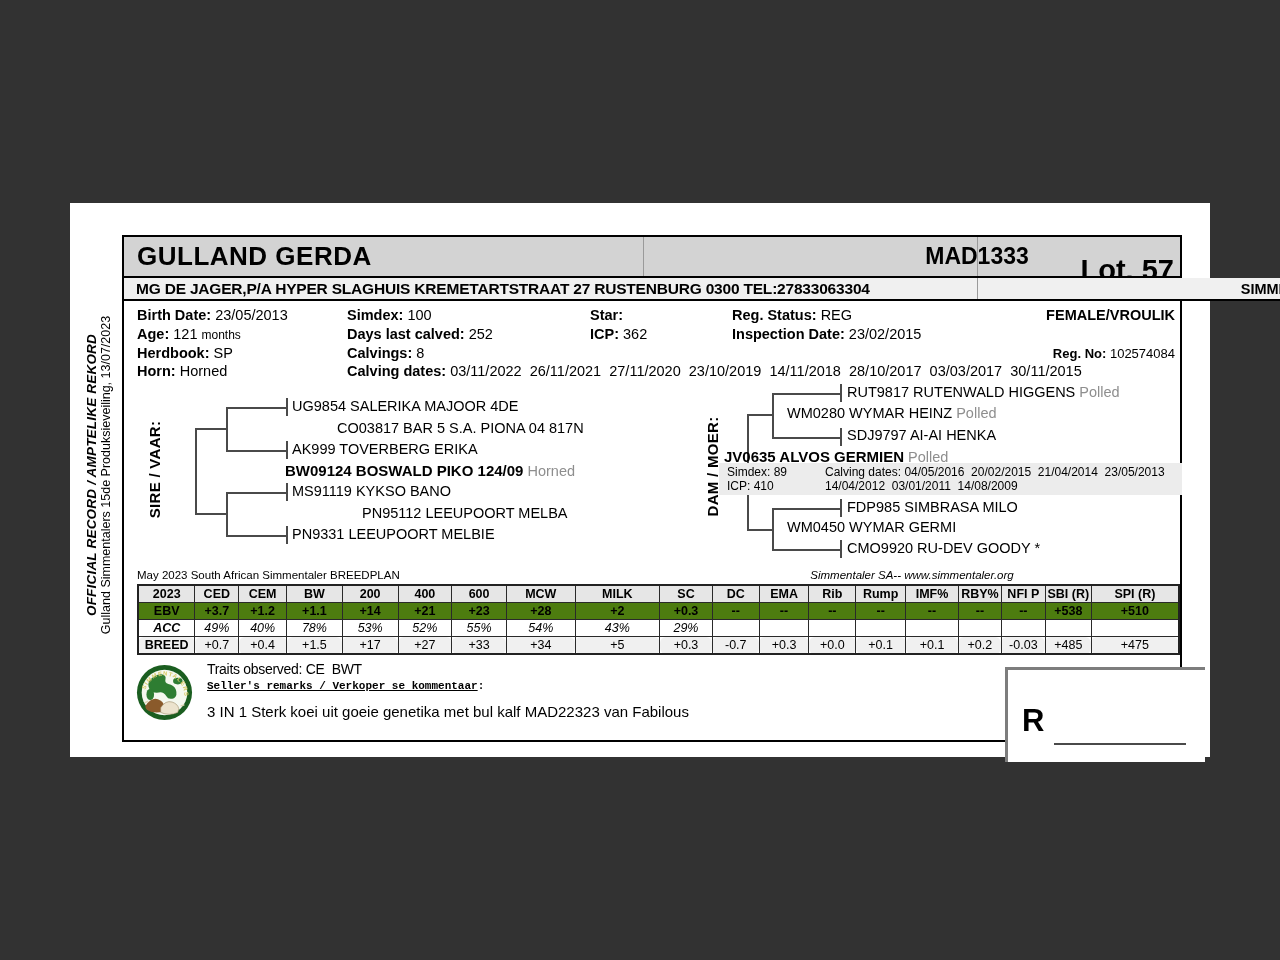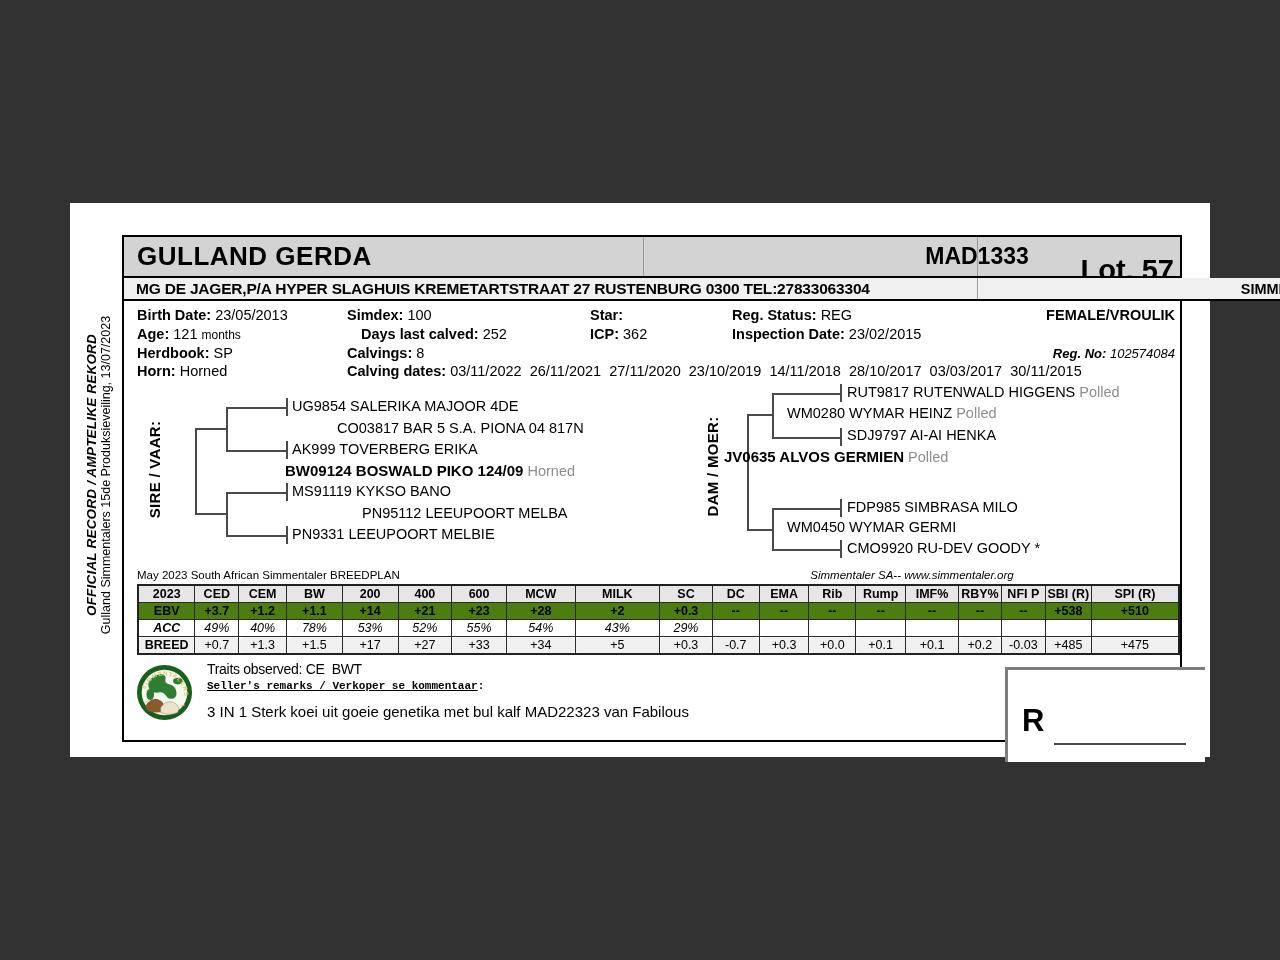--- a/index.html
+++ b/index.html
@@ -104,27 +104,27 @@
       <div class="breed-cell">SIMMENTALER</div>
     </div>
 
     <div class="info-item" style="left:13px;top:70px;"><span class="ib">Birth Date:</span> <span>23/05/2013</span></div>
     <div class="info-item" style="left:223px;top:70px;"><span class="ib">Simdex:</span> <span>100</span></div>
     <div class="info-item" style="left:466px;top:70px;"><span class="ib">Star:</span> <span></span></div>
     <div class="info-item" style="left:608px;top:70px;"><span class="ib">Reg. Status:</span> <span>REG</span></div>
     <div class="info-item ib" style="right:5px;top:70px;">FEMALE/VROULIK</div>
 
     <div class="info-item" style="left:13px;top:89px;"><span class="ib">Age:</span> <span>121</span> <span class="unit">months</span></div>
-    <div class="info-item" style="left:237px;top:89px;"><span class="ib">Days last calved:</span> <span>252</span></div>
+    <div class="info-item" style="left:223px;top:89px;"><span class="ib">Days last calved:</span> <span>252</span></div>
     <div class="info-item" style="left:466px;top:89px;"><span class="ib">ICP:</span> <span>362</span></div>
     <div class="info-item" style="left:608px;top:89px;"><span class="ib">Inspection Date:</span> <span>23/02/2015</span></div>
 
     <div class="info-item" style="left:13px;top:108px;"><span class="ib">Herdbook:</span> <span>SP</span></div>
     <div class="info-item" style="left:223px;top:108px;"><span class="ib">Calvings:</span> <span>8</span></div>
-    <div class="info-item regno" style="right:5px;top:109px;font-style:italic;"><span class="ib">Reg. No:</span> <span>102574084</span></div>
+    <div class="info-item regno" style="right:5px;top:109px;"><span class="ib">Reg. No:</span> <span>102574084</span></div>
 
     <div class="info-item" style="left:13px;top:126px;"><span class="ib">Horn:</span> <span>Horned</span></div>
     <div class="info-item" style="left:223px;top:126px;"><span class="ib">Calving dates:</span> <span>03/11/2022  26/11/2021  27/11/2020  23/10/2019  14/11/2018  28/10/2017  03/03/2017  30/11/2015</span></div>
 
     <div class="vlabel" style="left:-50px;top:224px;">SIRE / VAAR:</div>
 
     <div class="vline" style="left:102px;top:170px;height:43px;"></div>
     <div class="hline" style="left:102px;top:170px;width:60px;"></div>
     <div class="hline" style="left:102px;top:213px;width:60px;"></div>
     <div class="tick" style="left:162px;top:161px;"></div>
@@ -160,20 +160,26 @@
     <div class="hline" style="left:648px;top:271px;width:68px;"></div>
     <div class="hline" style="left:648px;top:312px;width:68px;"></div>
     <div class="tick" style="left:716px;top:262px;"></div>
     <div class="tick" style="left:716px;top:303px;"></div>
 
     <div class="pnode" style="left:723px;top:147px;"><span>RUT9817 RUTENWALD HIGGENS</span>  <span class="gray">Polled</span></div>
     <div class="pnode" style="left:663px;top:168px;"><span>WM0280 WYMAR HEINZ</span>  <span class="gray">Polled</span></div>
     <div class="pnode" style="left:723px;top:190px;">SDJ9797 AI-AI HENKA</div>
     <div class="pnode" style="left:600px;top:211px;"><span class="pbold">JV0635 ALVOS GERMIEN</span>  <span class="gray">Polled</span></div>
 
+    <div class="dam-stats">
+      <span style="left:8px;top:2px;">Simdex: 89</span>
+      <span style="left:106px;top:2px;">Calving dates: 04/05/2016  20/02/2015  21/04/2014  23/05/2013</span>
+      <span style="left:8px;top:16px;">ICP: 410</span>
+      <span style="left:106px;top:16px;">14/04/2012  03/01/2011  14/08/2009</span>
+    </div>
 
     <div class="pnode" style="left:723px;top:262px;">FDP985 SIMBRASA MILO</div>
     <div class="pnode" style="left:663px;top:282px;">WM0450 WYMAR GERMI</div>
     <div class="pnode" style="left:723px;top:303px;">CMO9920 RU-DEV GOODY *</div>
 
     <div class="caption-left">May 2023 South African Simmentaler BREEDPLAN</div>
     <div class="caption-right">Simmentaler SA-- www.simmentaler.org</div>
     <table class="bp-table">
         <colgroup>
           <col style="width: 57px;">
@@ -258,21 +264,21 @@
             <td></td>
             <td></td>
             <td></td>
             <td></td>
             <td></td>
             <td></td>
           </tr>
           <tr class="row-BREED">
             <td>BREED</td>
             <td>+0.7</td>
-            <td>+1.3</td>
+            <td>+0.4</td>
             <td>+1.5</td>
             <td>+17</td>
             <td>+27</td>
             <td>+33</td>
             <td>+34</td>
             <td>+5</td>
             <td>+0.3</td>
             <td>-0.7</td>
             <td>+0.3</td>
             <td>+0.0</td>

